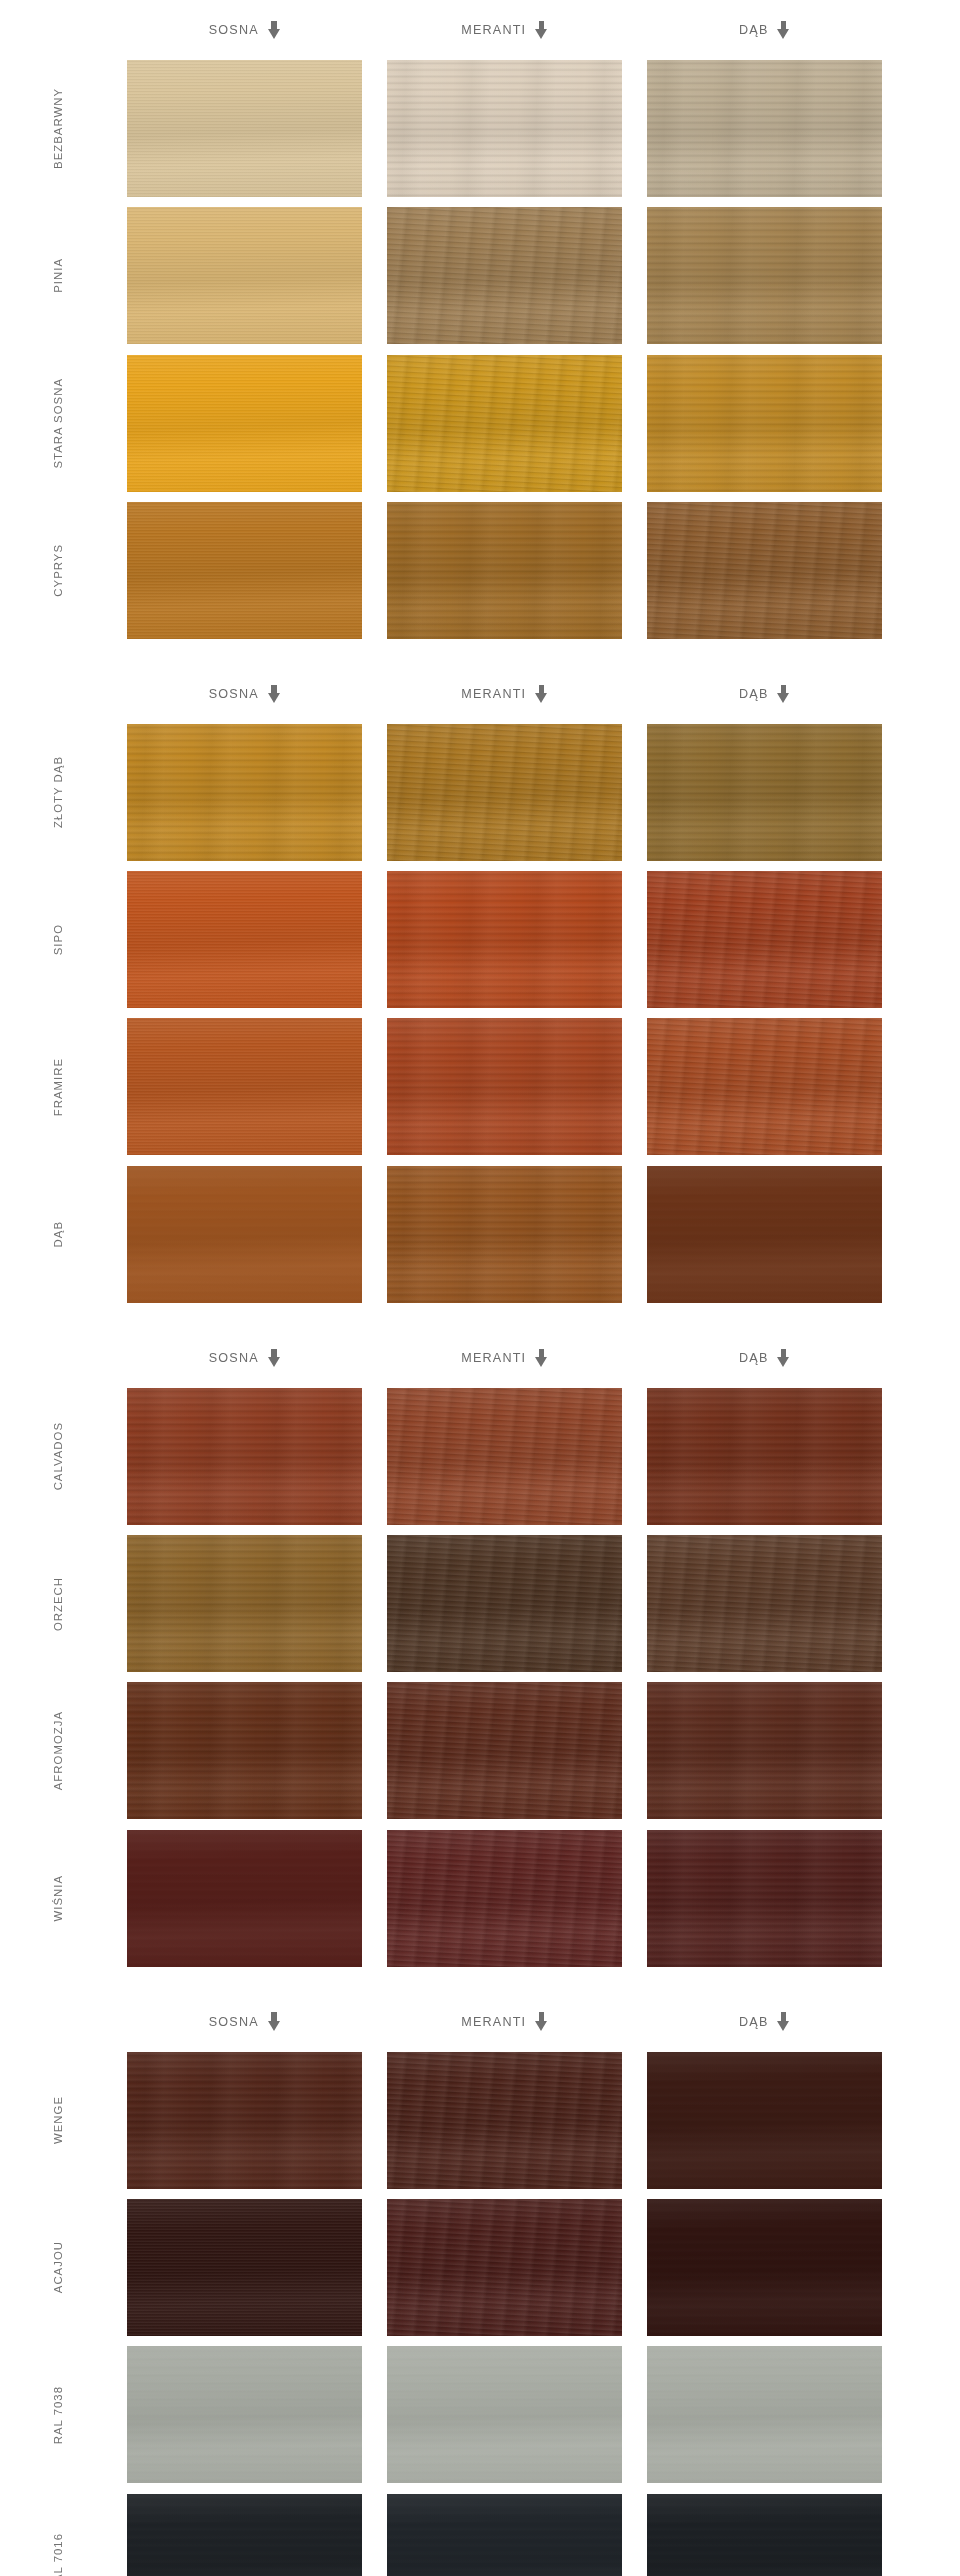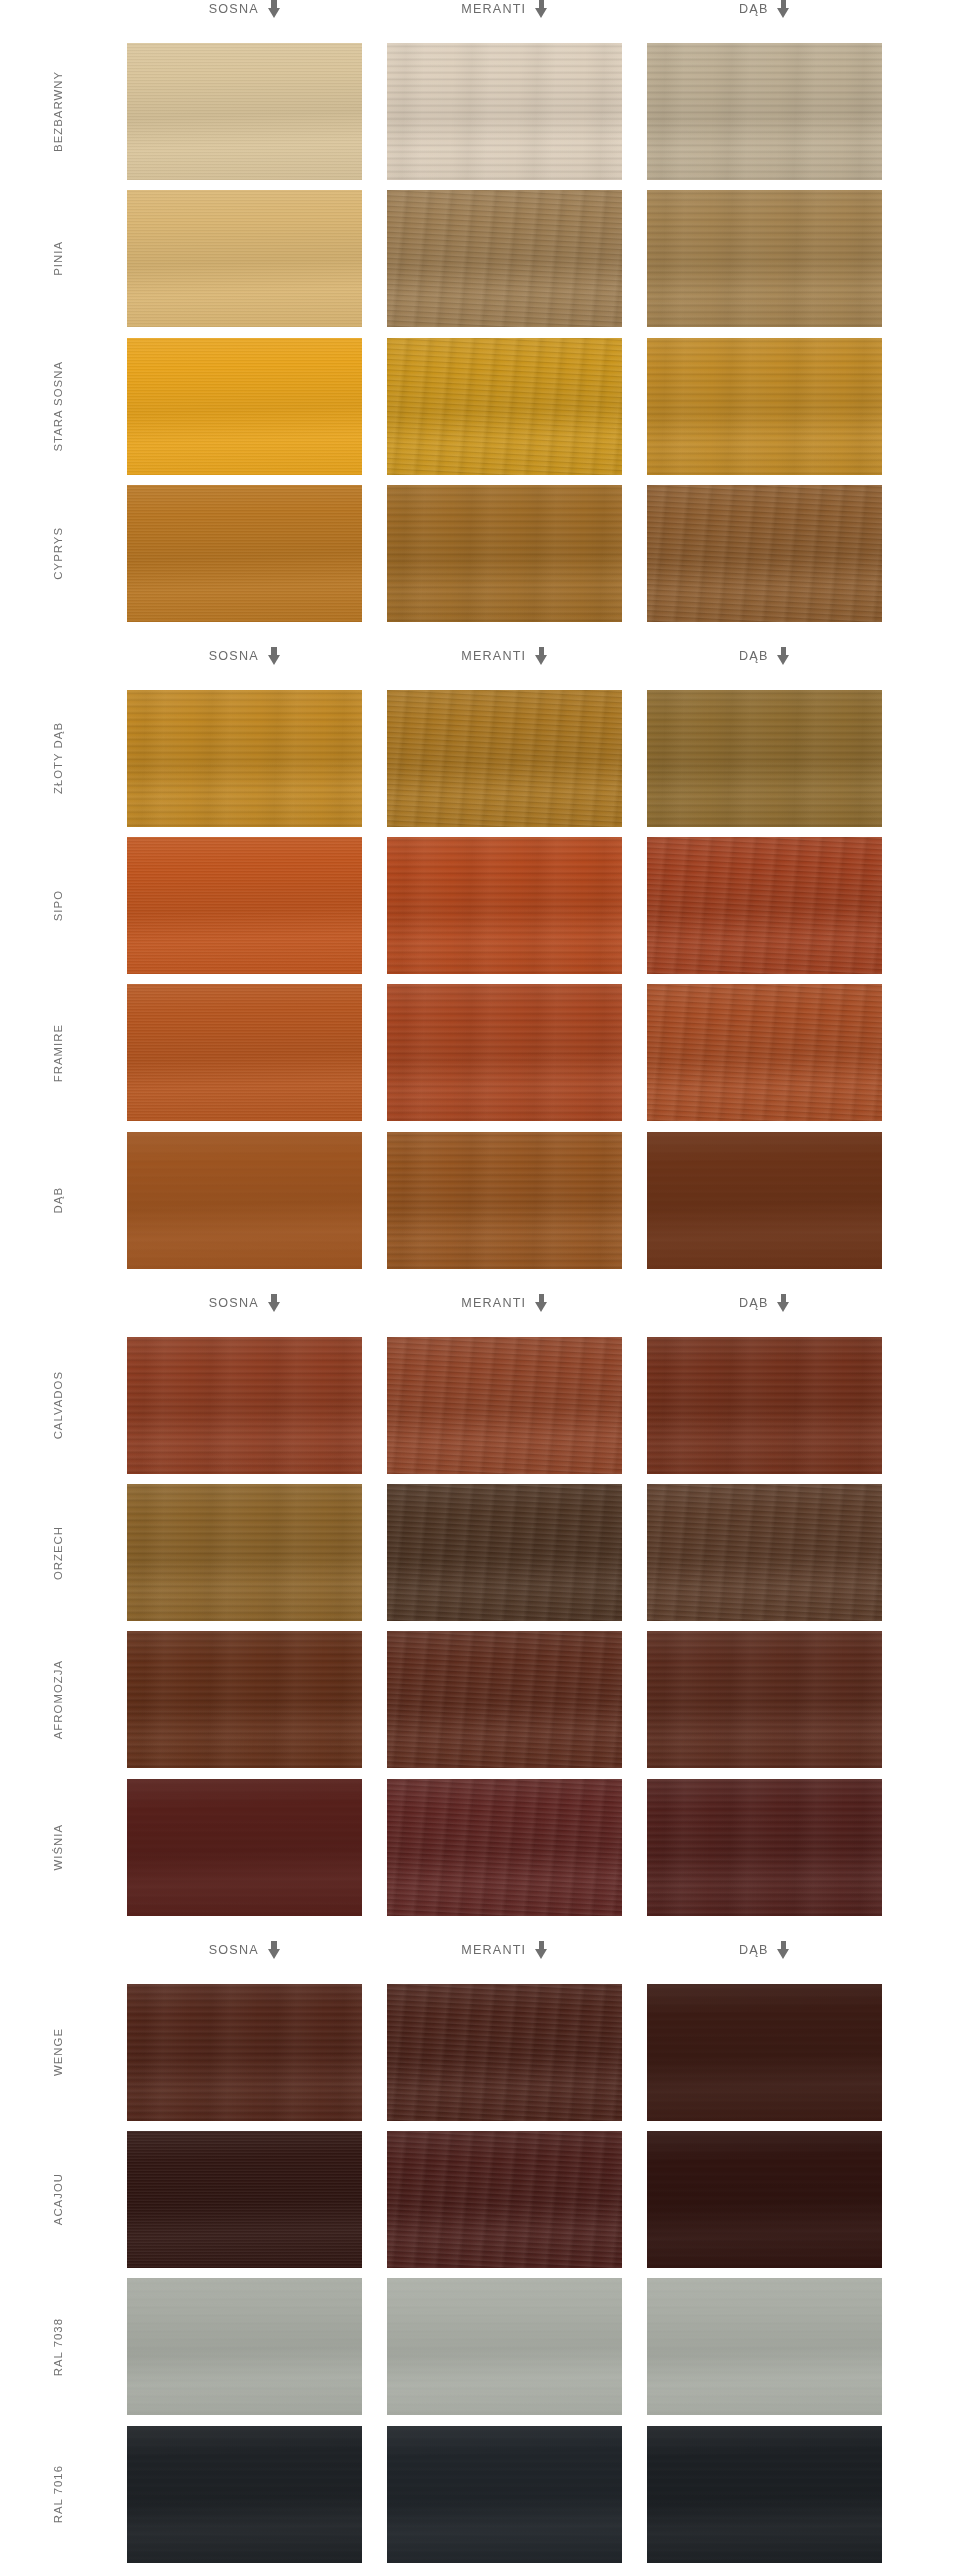--- a/index.html
+++ b/index.html
@@ -20,22 +20,22 @@
   
   .group{
     width:960px;
     box-sizing:border-box;
     padding:0 0 25px 0;
   }
 
   
   .hdr{
     display:flex;
-    height:43px;
-    align-items:flex-start;
+    height:60px;
+    align-items:center;
     padding-left:127px;
     box-sizing:border-box;
   }
   .hdr-cell{
     width:235px;
     margin-right:25px;
     display:flex;
     align-items:center;
     justify-content:center;
     gap:8.9px;

